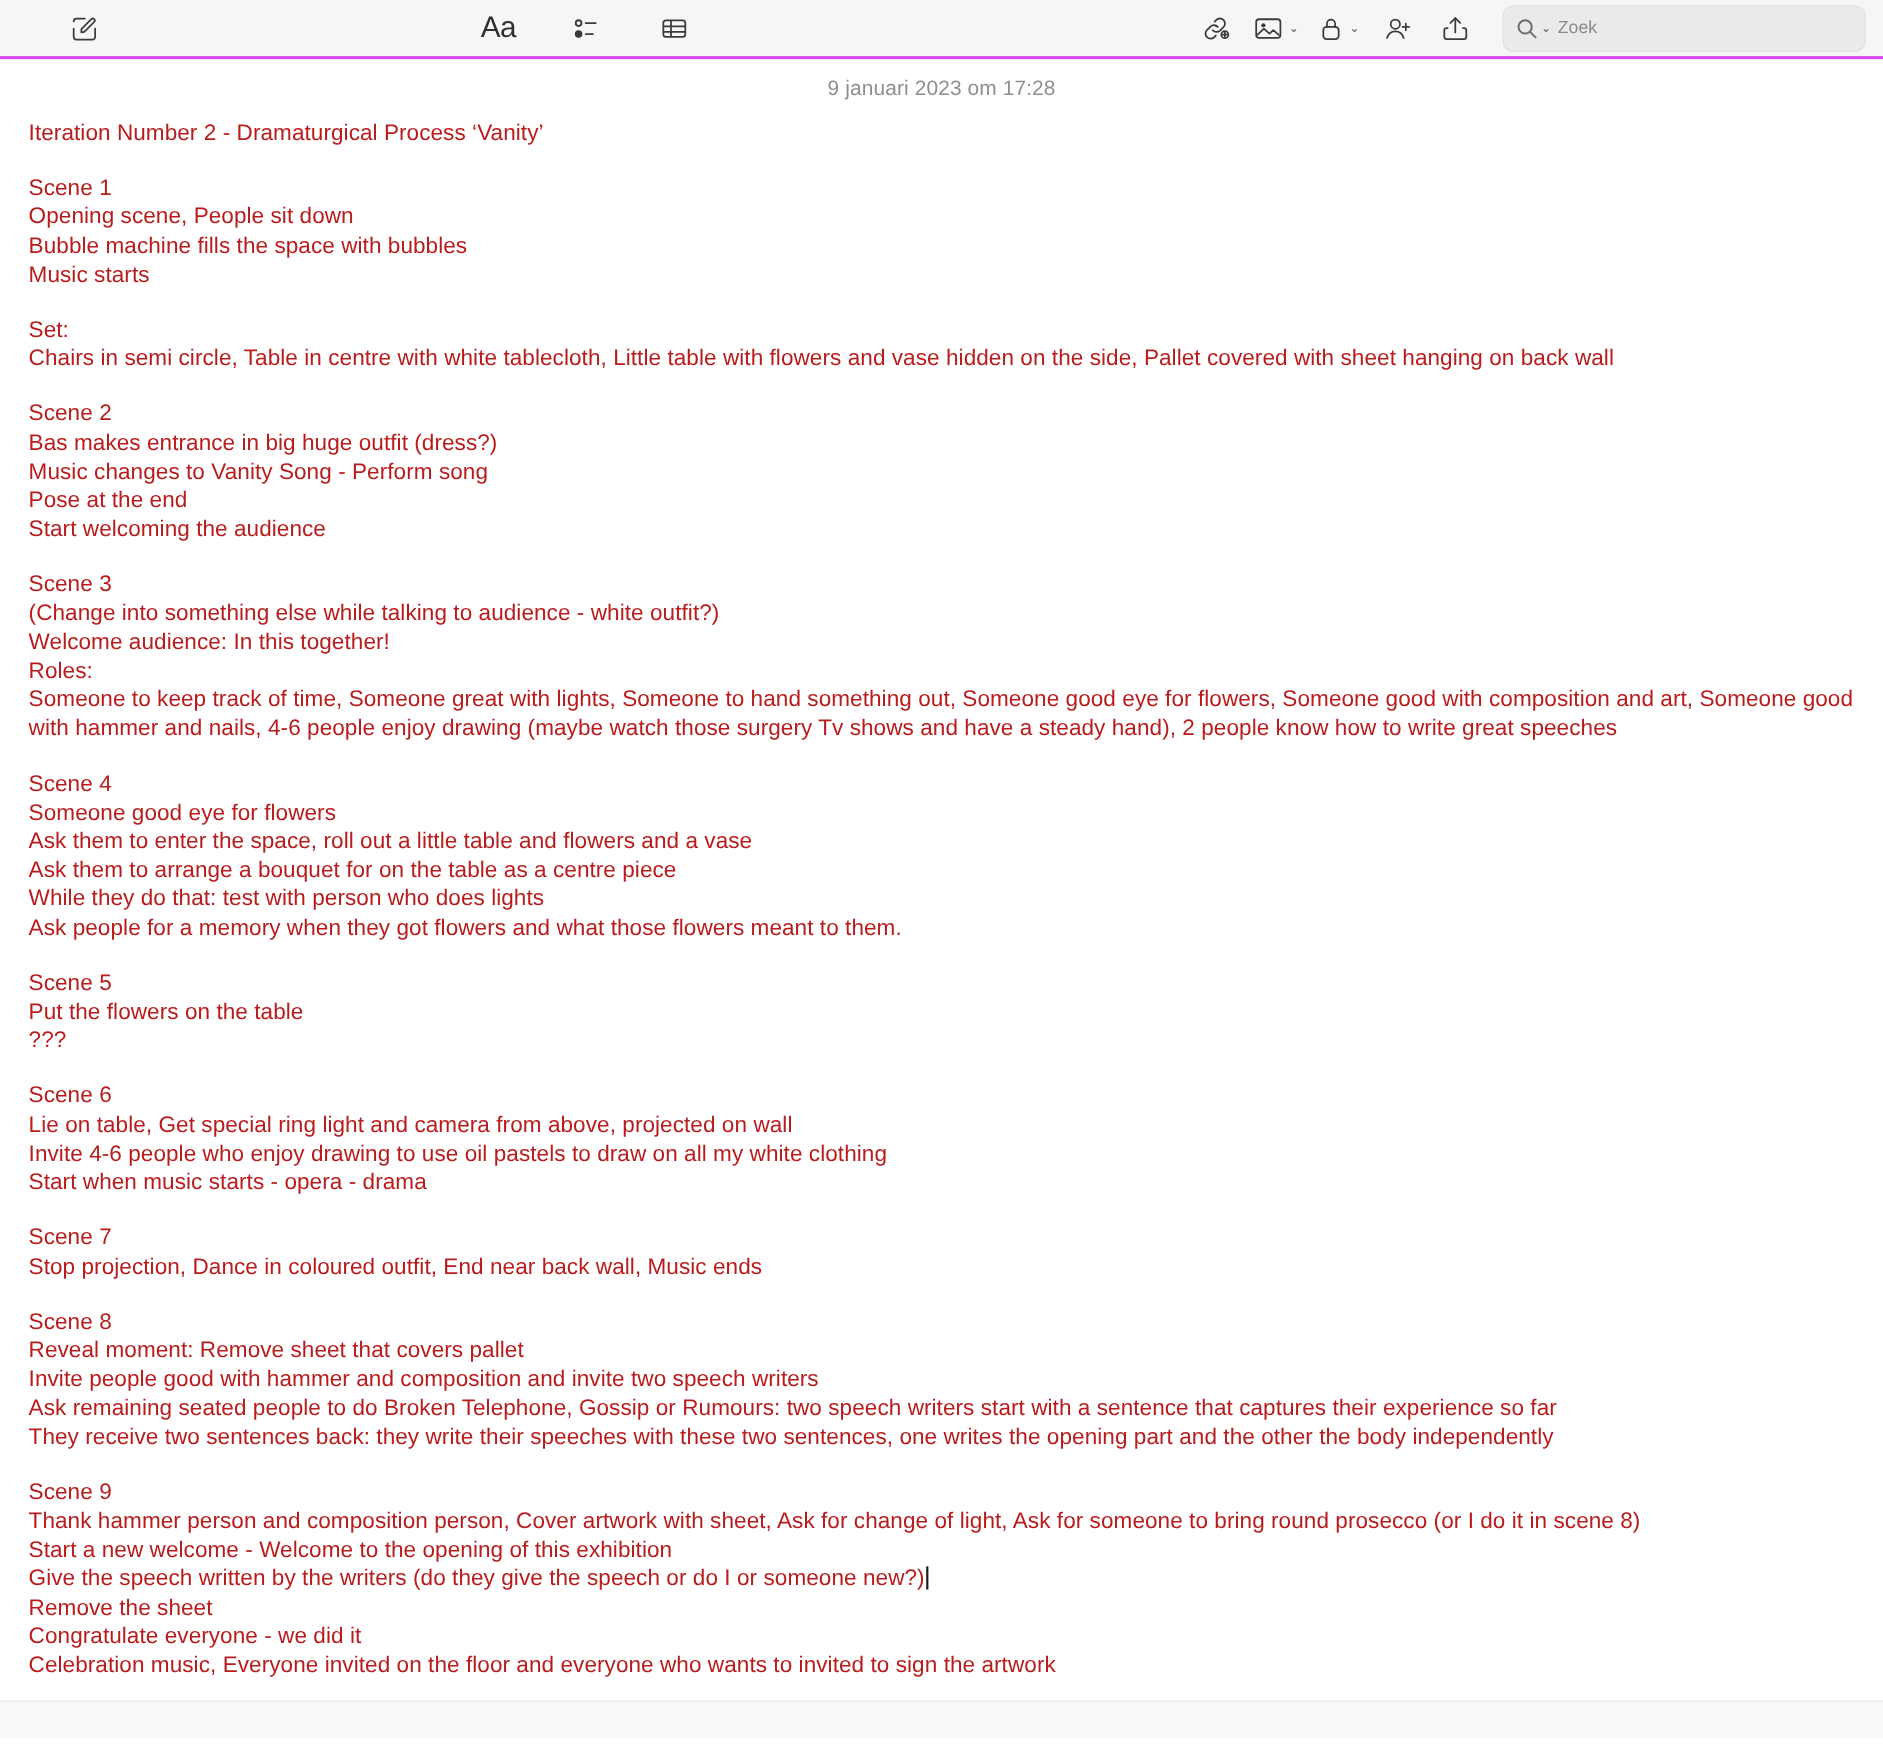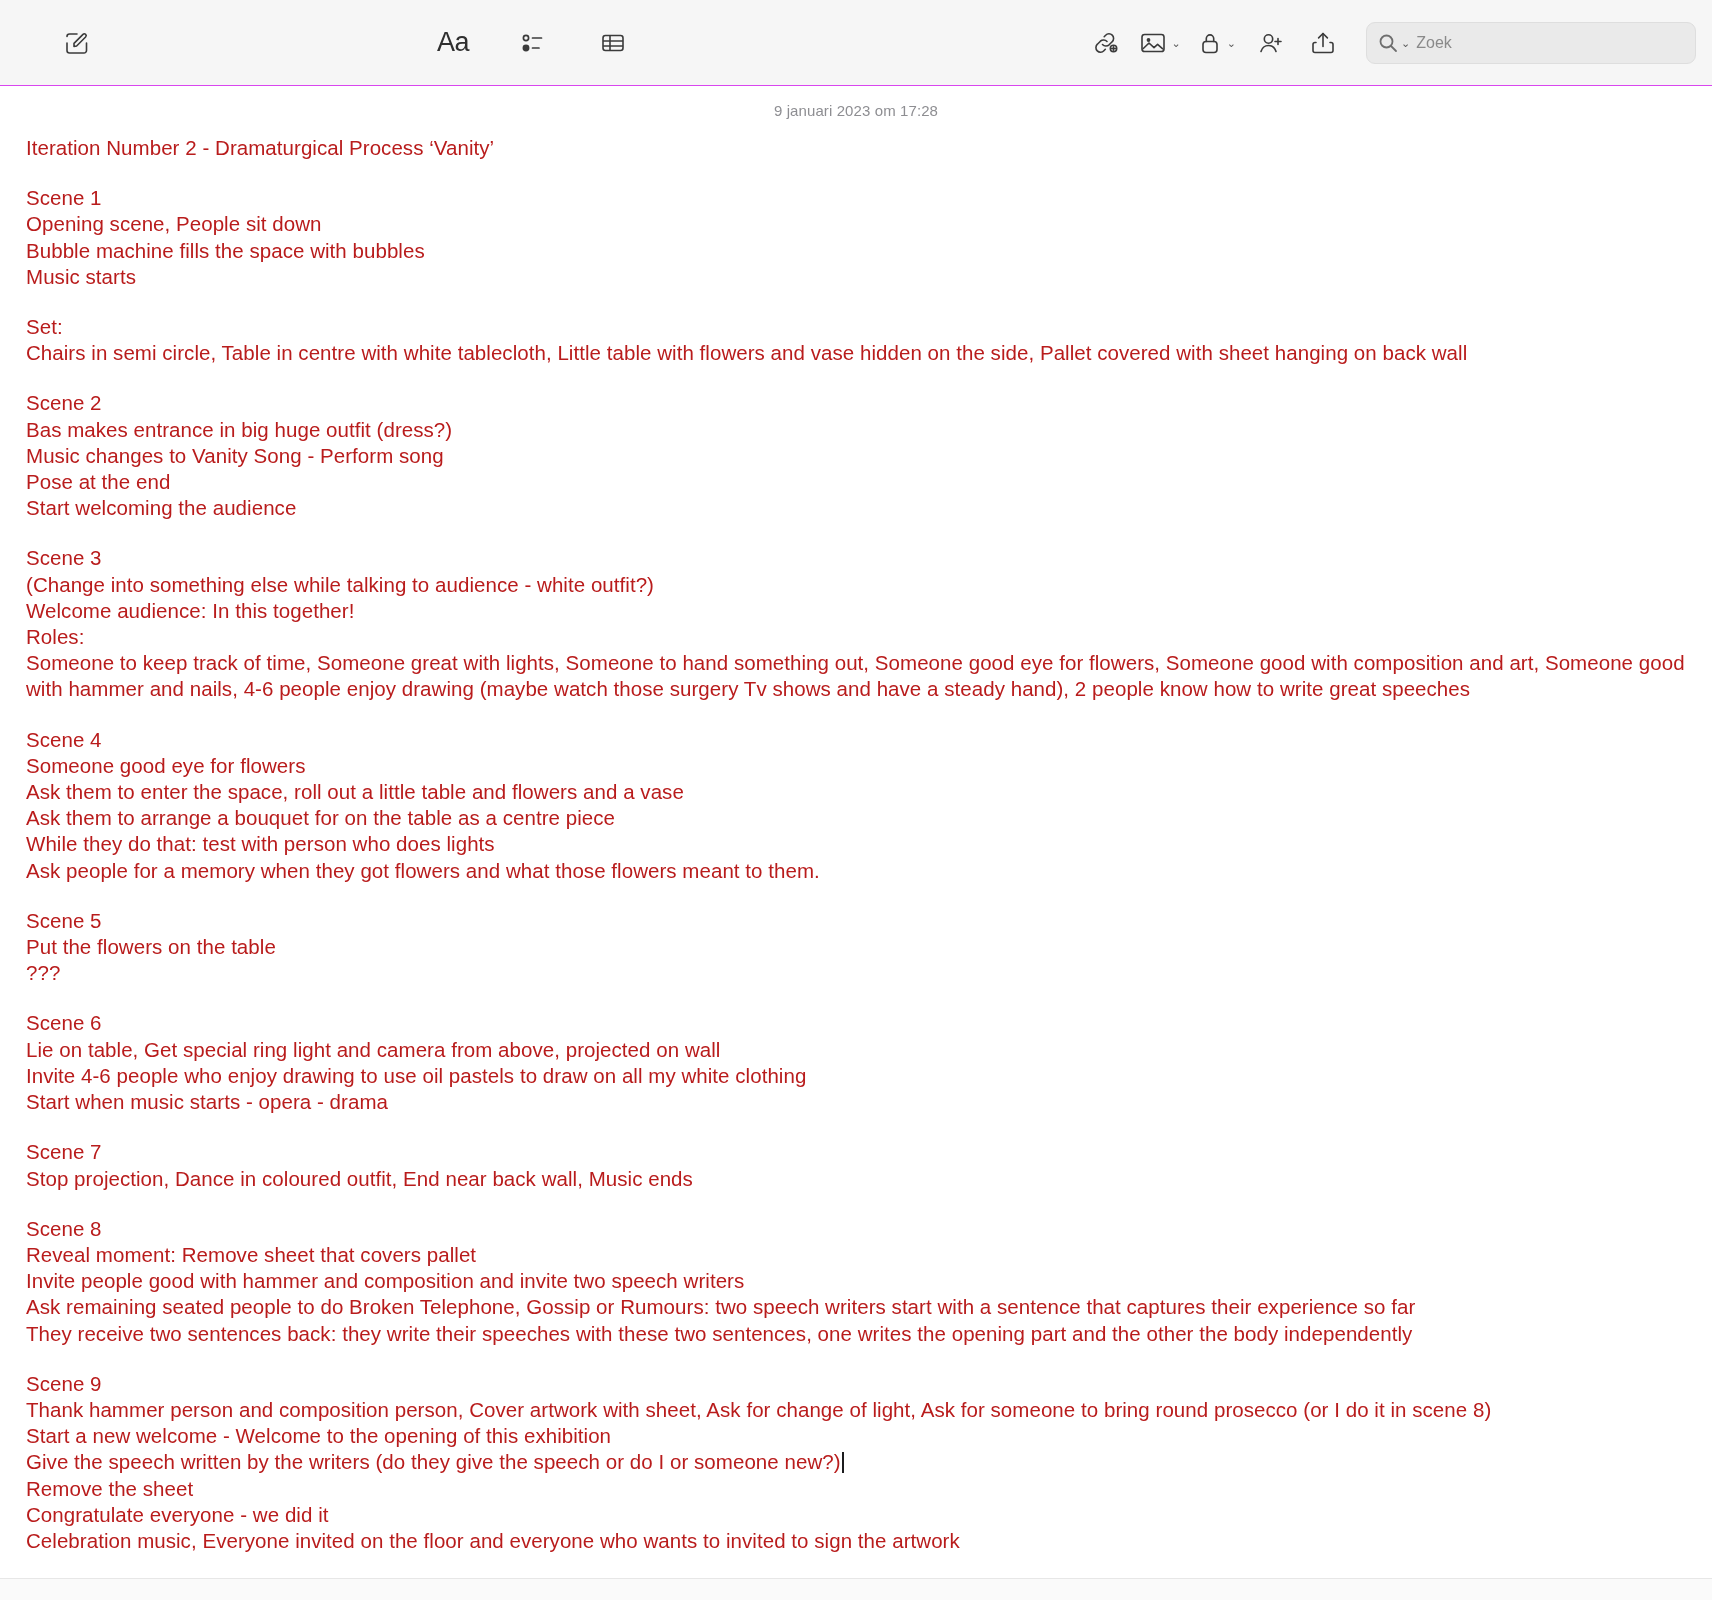--- a/index.html
+++ b/index.html
@@ -7,24 +7,24 @@
     margin: 0; padding: 0;
     width: 1712px; height: 1600px;
     background: #ffffff;
     font-family: "Liberation Sans", sans-serif;
     overflow: hidden;
   }
 
   
   .toolbar {
     position: relative;
-    height: 86px;
+    height: 54px;
     width: 100%;
     background: #f6f6f6;
-    border-bottom: 1px solid #d946ef;
+    border-bottom: 3px solid #d946ef;
     display: flex;
     align-items: center;
     padding-left: 36px;
   }
   .tb-left {
     display: flex;
     align-items: center;
     padding-left: 18px;
   }
   .tb-center {
@@ -89,21 +89,21 @@
   
   .note-scroll {
     position: relative;
     width: 100%;
     height: calc(1600px - 74px);
     overflow: hidden;
     background: #ffffff;
   }
   .note-date {
     text-align: center;
-    font-size: 15px;
+    font-size: 19px;
     color: #8e8e92;
     margin-top: 16px;
     margin-bottom: 16px;
     letter-spacing: 0.1px;
   }
   .note-body {
     padding: 0 26px 0 26px;
     color: #b91c1c;
     font-size: 20.5px;
     line-height: 26.2px;

